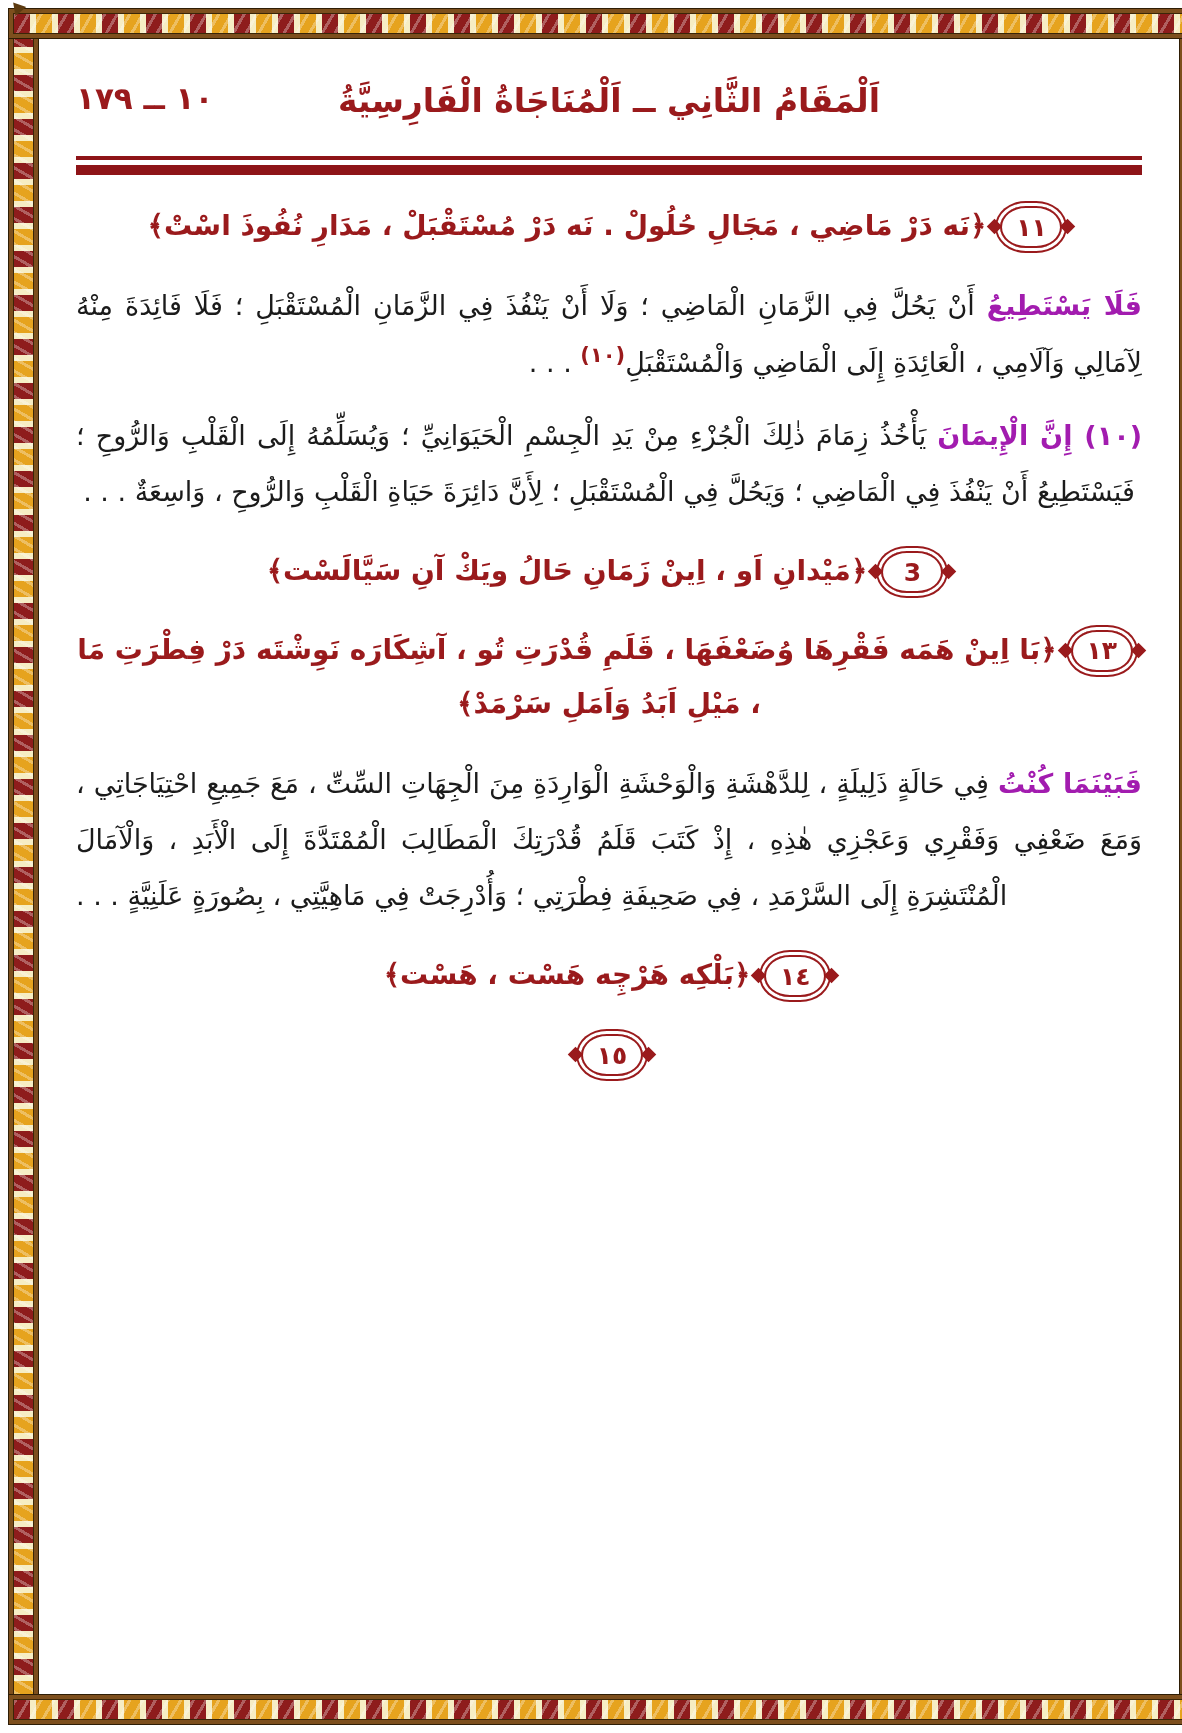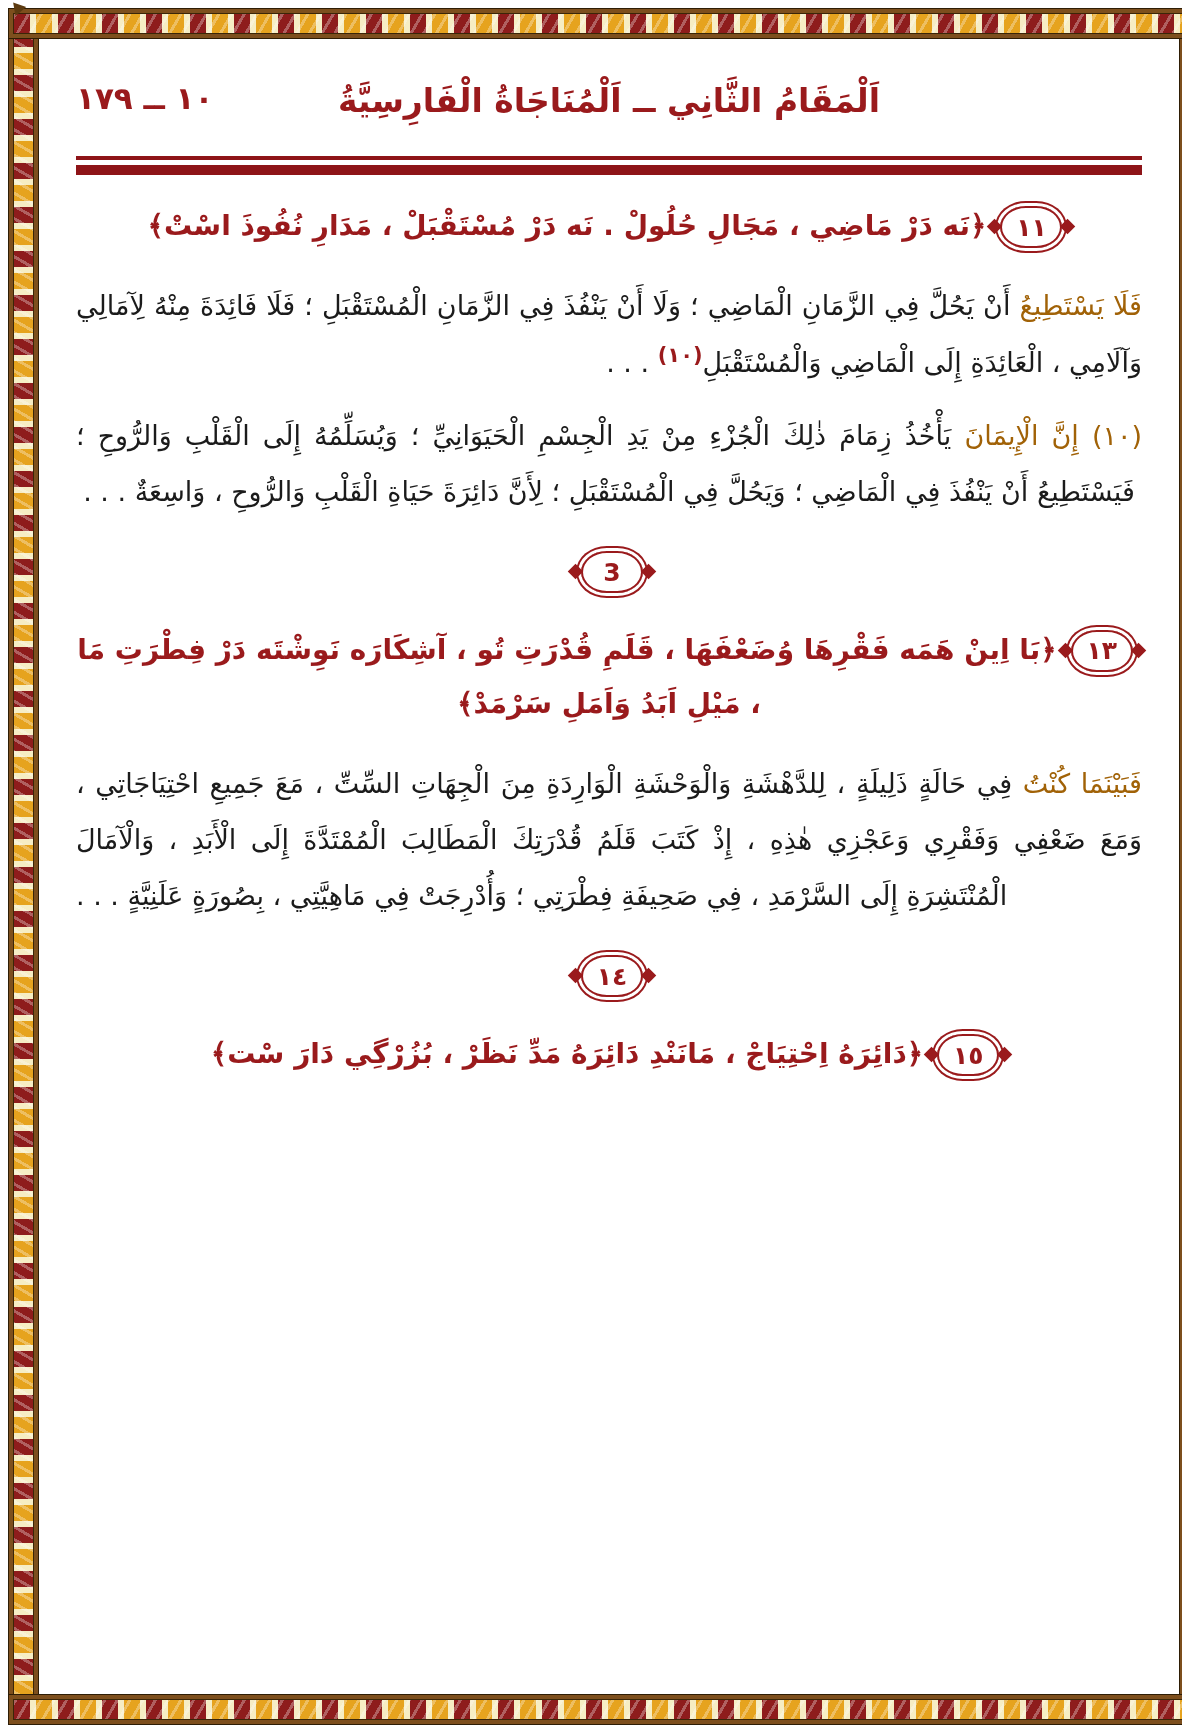--- a/index.html
+++ b/index.html
@@ -47,21 +47,21 @@
   .title{margin:0;color:#9a1a1c;font-weight:bold;font-size:33px;text-align:center;}
   .rule-thin {height:4px;background:#8e1418;margin-top:14px;}
   .rule-thick{height:10px;background:#8e1418;margin-top:5px;}
   .para{
     margin:17px 0;
     font-size:27px;line-height:2.08;
     text-align:justify;text-justify:inter-word;
   }
   .last-center{text-align-last:center;}
   .last-left{text-align-last:left;}
-  .lead{color:#a16207;font-weight:normal;}
+  .lead{color:#a21caf;font-weight:bold;}
   .sup{color:#9a1a1c;font-weight:bold;font-size:21px;vertical-align:10px;}
   .verse{
     margin:24px 0;
     text-align:center;
     color:#9a1a1c;font-weight:bold;font-size:28px;line-height:1.95;
   }
   .vtext{color:#9a1a1c;}
   .medallion{
     display:inline-flex;align-items:center;justify-content:center;
     min-width:58px;height:38px;
@@ -113,45 +113,45 @@
 
     <p class="para"><span class="lead">فَلَا يَسْتَطِيعُ</span> <span>أَنْ يَحُلَّ فِي الزَّمَانِ الْمَاضِي ؛ وَلَا أَنْ يَنْفُذَ فِي الزَّمَانِ الْمُسْتَقْبَلِ ؛ فَلَا فَائِدَةَ مِنْهُ لِآمَالِي وَآلَامِي ، الْعَائِدَةِ إِلَى الْمَاضِي وَالْمُسْتَقْبَلِ</span><span class="sup">(١٠)</span><span> . . .</span></p>
 
     <p class="para last-center"><span class="lead">(١٠) إِنَّ الْإِيمَانَ</span> <span>يَأْخُذُ زِمَامَ ذٰلِكَ الْجُزْءِ مِنْ يَدِ الْجِسْمِ الْحَيَوَانِيِّ ؛ وَيُسَلِّمُهُ إِلَى الْقَلْبِ وَالرُّوحِ ؛ فَيَسْتَطِيعُ أَنْ يَنْفُذَ فِي الْمَاضِي ؛ وَيَحُلَّ فِي الْمُسْتَقْبَلِ ؛ لِأَنَّ دَائِرَةَ حَيَاةِ الْقَلْبِ وَالرُّوحِ ، وَاسِعَةٌ . . .</span></p>
 
     <div class="verse">
       <span class="medallion">
           <span class="rosette r-right"></span>
           <span class="mnum">3</span>
           <span class="rosette r-left"></span>
-        </span>
+        </span><span class="vtext">﴿مَيْدانِ اَو ، اِينْ زَمَانِ حَالُ ويَكْ آنِ سَيَّالَسْت﴾</span>
     </div>
 
 
     <div class="verse">
       <span class="medallion">
           <span class="rosette r-right"></span>
           <span class="mnum">١٣</span>
           <span class="rosette r-left"></span>
         </span><span class="vtext">﴿بَا اِينْ هَمَه فَقْرِهَا وُضَعْفَهَا ، قَلَمِ قُدْرَتِ تُو ، آشِكَارَه نَوِشْتَه دَرْ فِطْرَتِ مَا ، مَيْلِ اَبَدُ وَاَمَلِ سَرْمَدْ﴾</span>
     </div>
 
     <p class="para last-left"><span class="lead">فَبَيْنَمَا كُنْتُ</span> <span>فِي حَالَةٍ ذَلِيلَةٍ ، لِلدَّهْشَةِ وَالْوَحْشَةِ الْوَارِدَةِ مِنَ الْجِهَاتِ السِّتِّ ، مَعَ جَمِيعِ احْتِيَاجَاتِي ، وَمَعَ ضَعْفِي وَفَقْرِي وَعَجْزِي هٰذِهِ ، إِذْ كَتَبَ قَلَمُ قُدْرَتِكَ الْمَطَالِبَ الْمُمْتَدَّةَ إِلَى الْأَبَدِ ، وَالْآمَالَ الْمُنْتَشِرَةِ إِلَى السَّرْمَدِ ، فِي صَحِيفَةِ فِطْرَتِي ؛ وَأُدْرِجَتْ فِي مَاهِيَّتِي ، بِصُورَةٍ عَلَنِيَّةٍ . . .</span></p>
 
     <div class="verse">
       <span class="medallion">
           <span class="rosette r-right"></span>
           <span class="mnum">١٤</span>
           <span class="rosette r-left"></span>
-        </span>
+        </span><span class="vtext">﴿بَلْكِه هَرْچِه هَسْت ، هَسْت﴾</span>
     </div>
 
 
     <div class="verse">
       <span class="medallion">
           <span class="rosette r-right"></span>
           <span class="mnum">١٥</span>
           <span class="rosette r-left"></span>
-        </span><span class="vtext">﴿دَائِرَهُ اِحْتِيَاجْ ، مَانَنْدِ دَائِرَهُ مَدِّ نَظَرْ ، بُزُرْگِي دَارَ سْت﴾</span>
+        </span>
     </div>
 
   </div>
 </div>
 
 </body></html>

